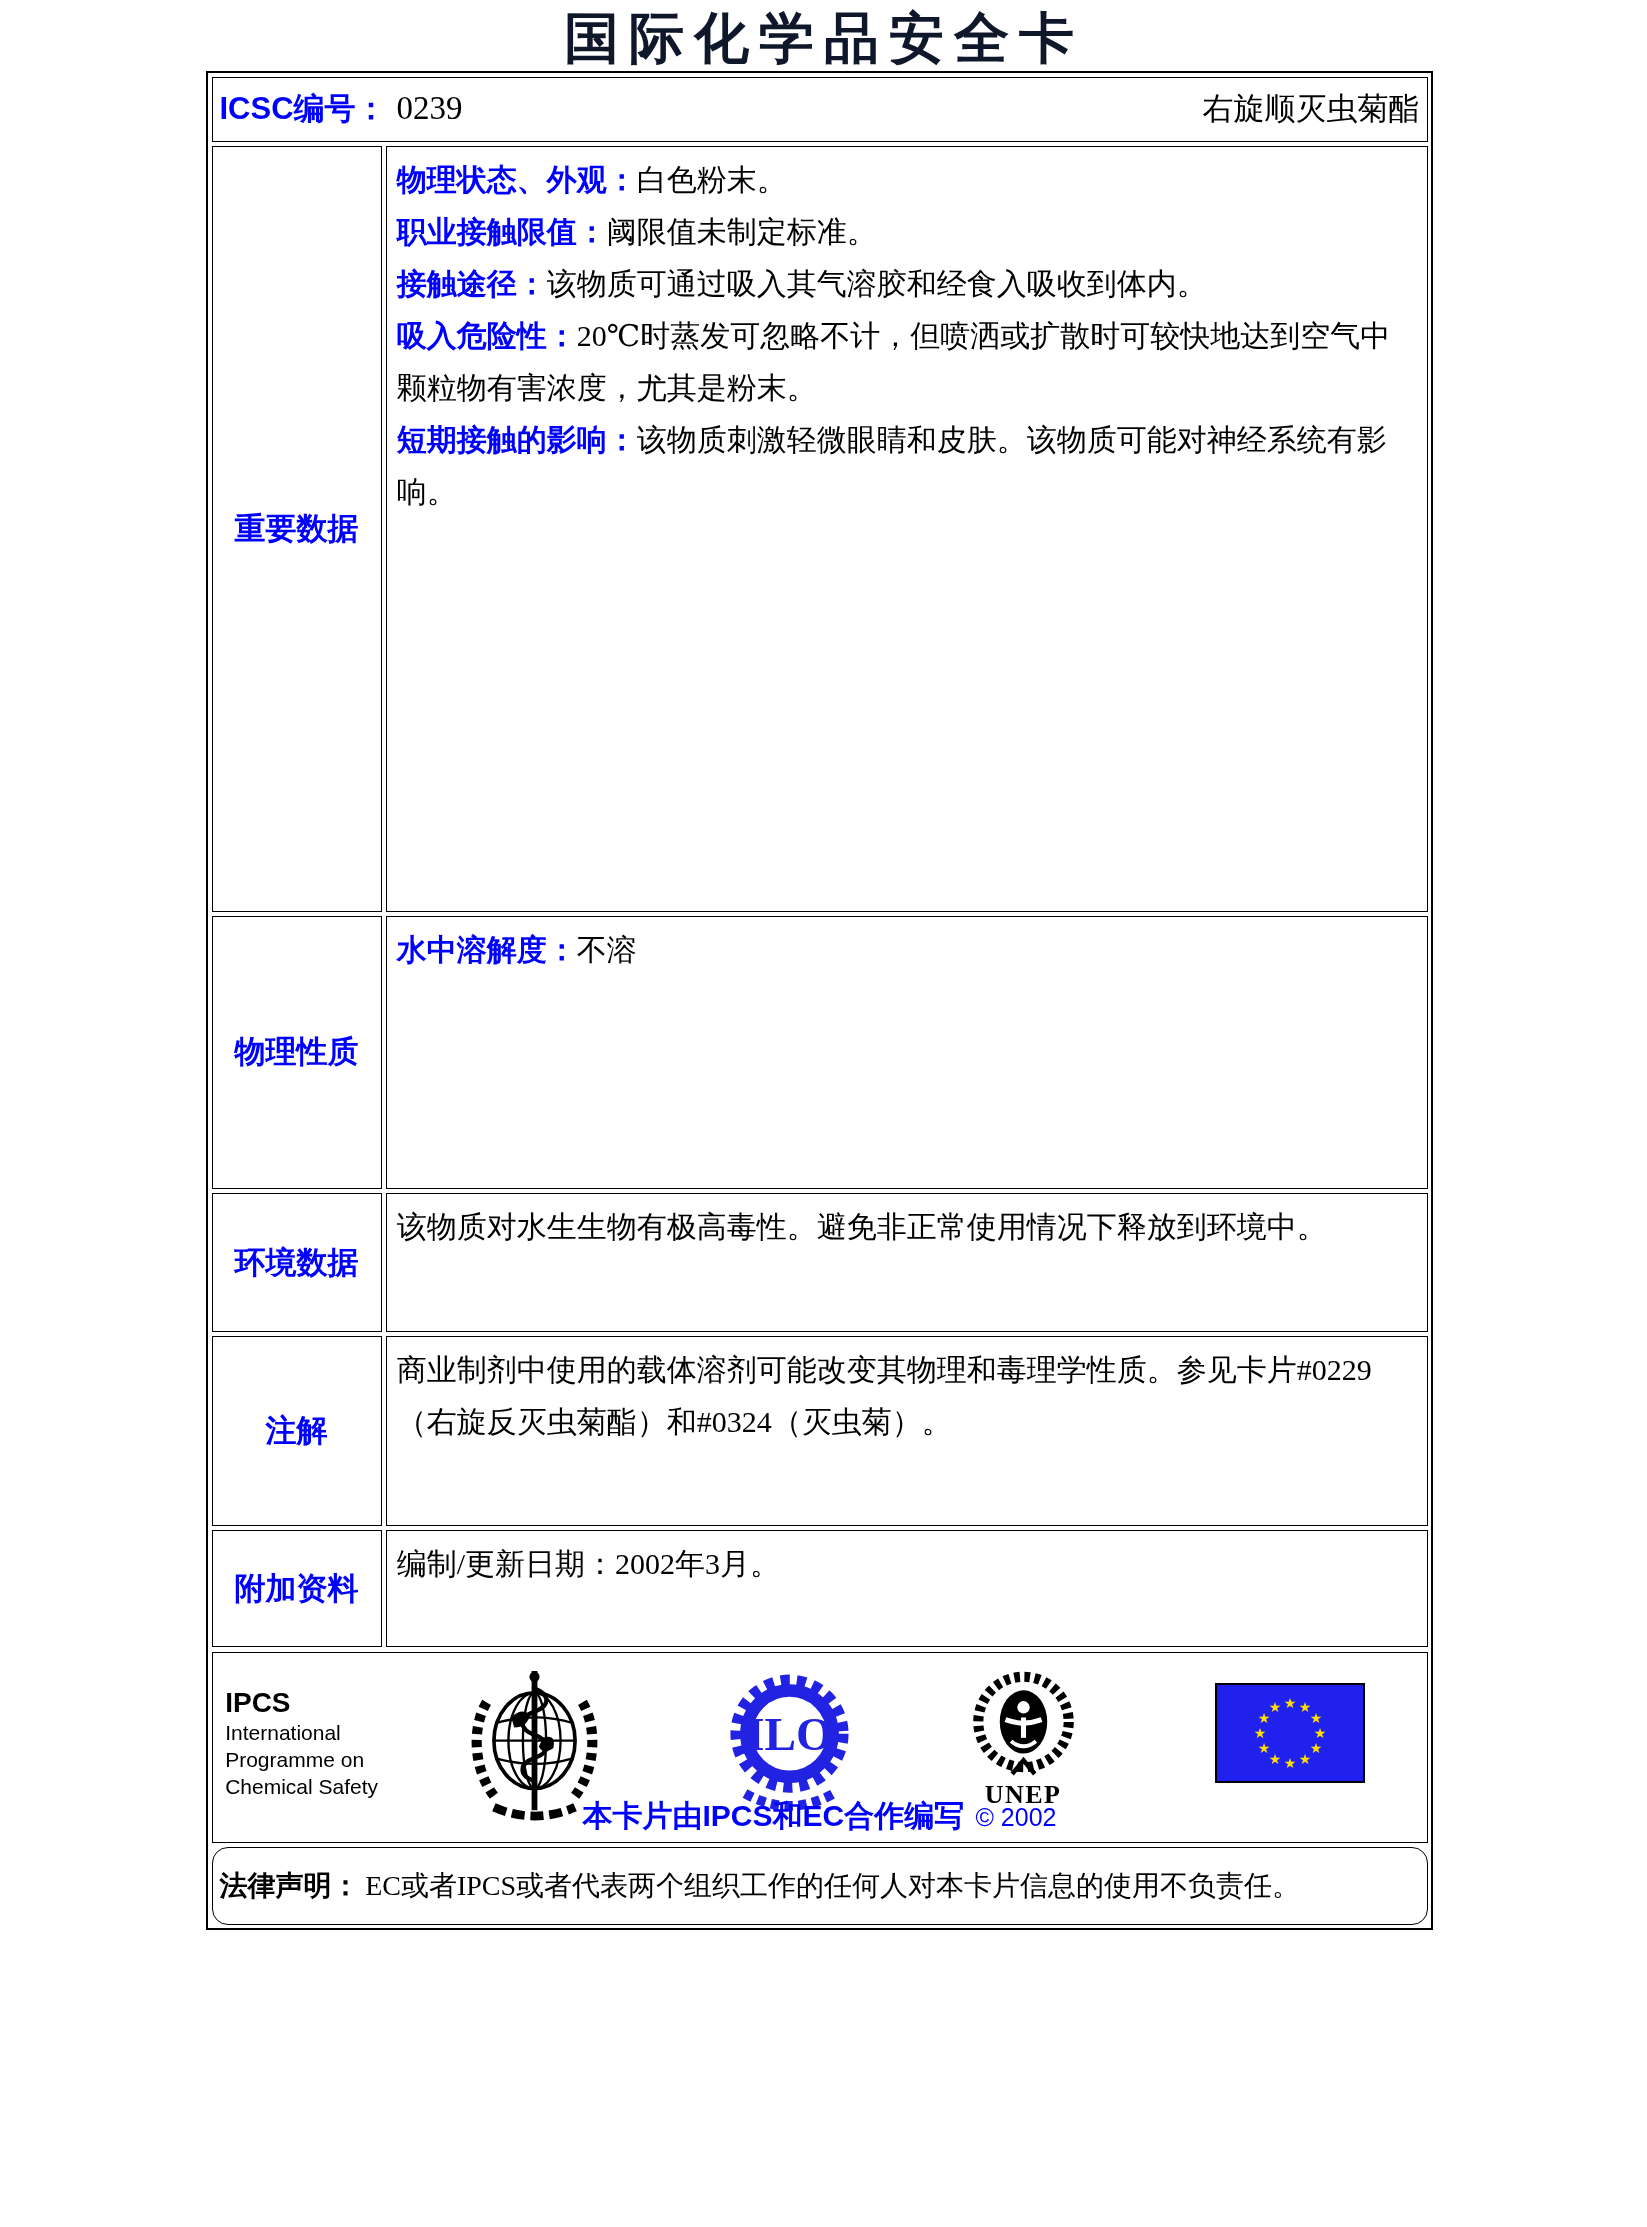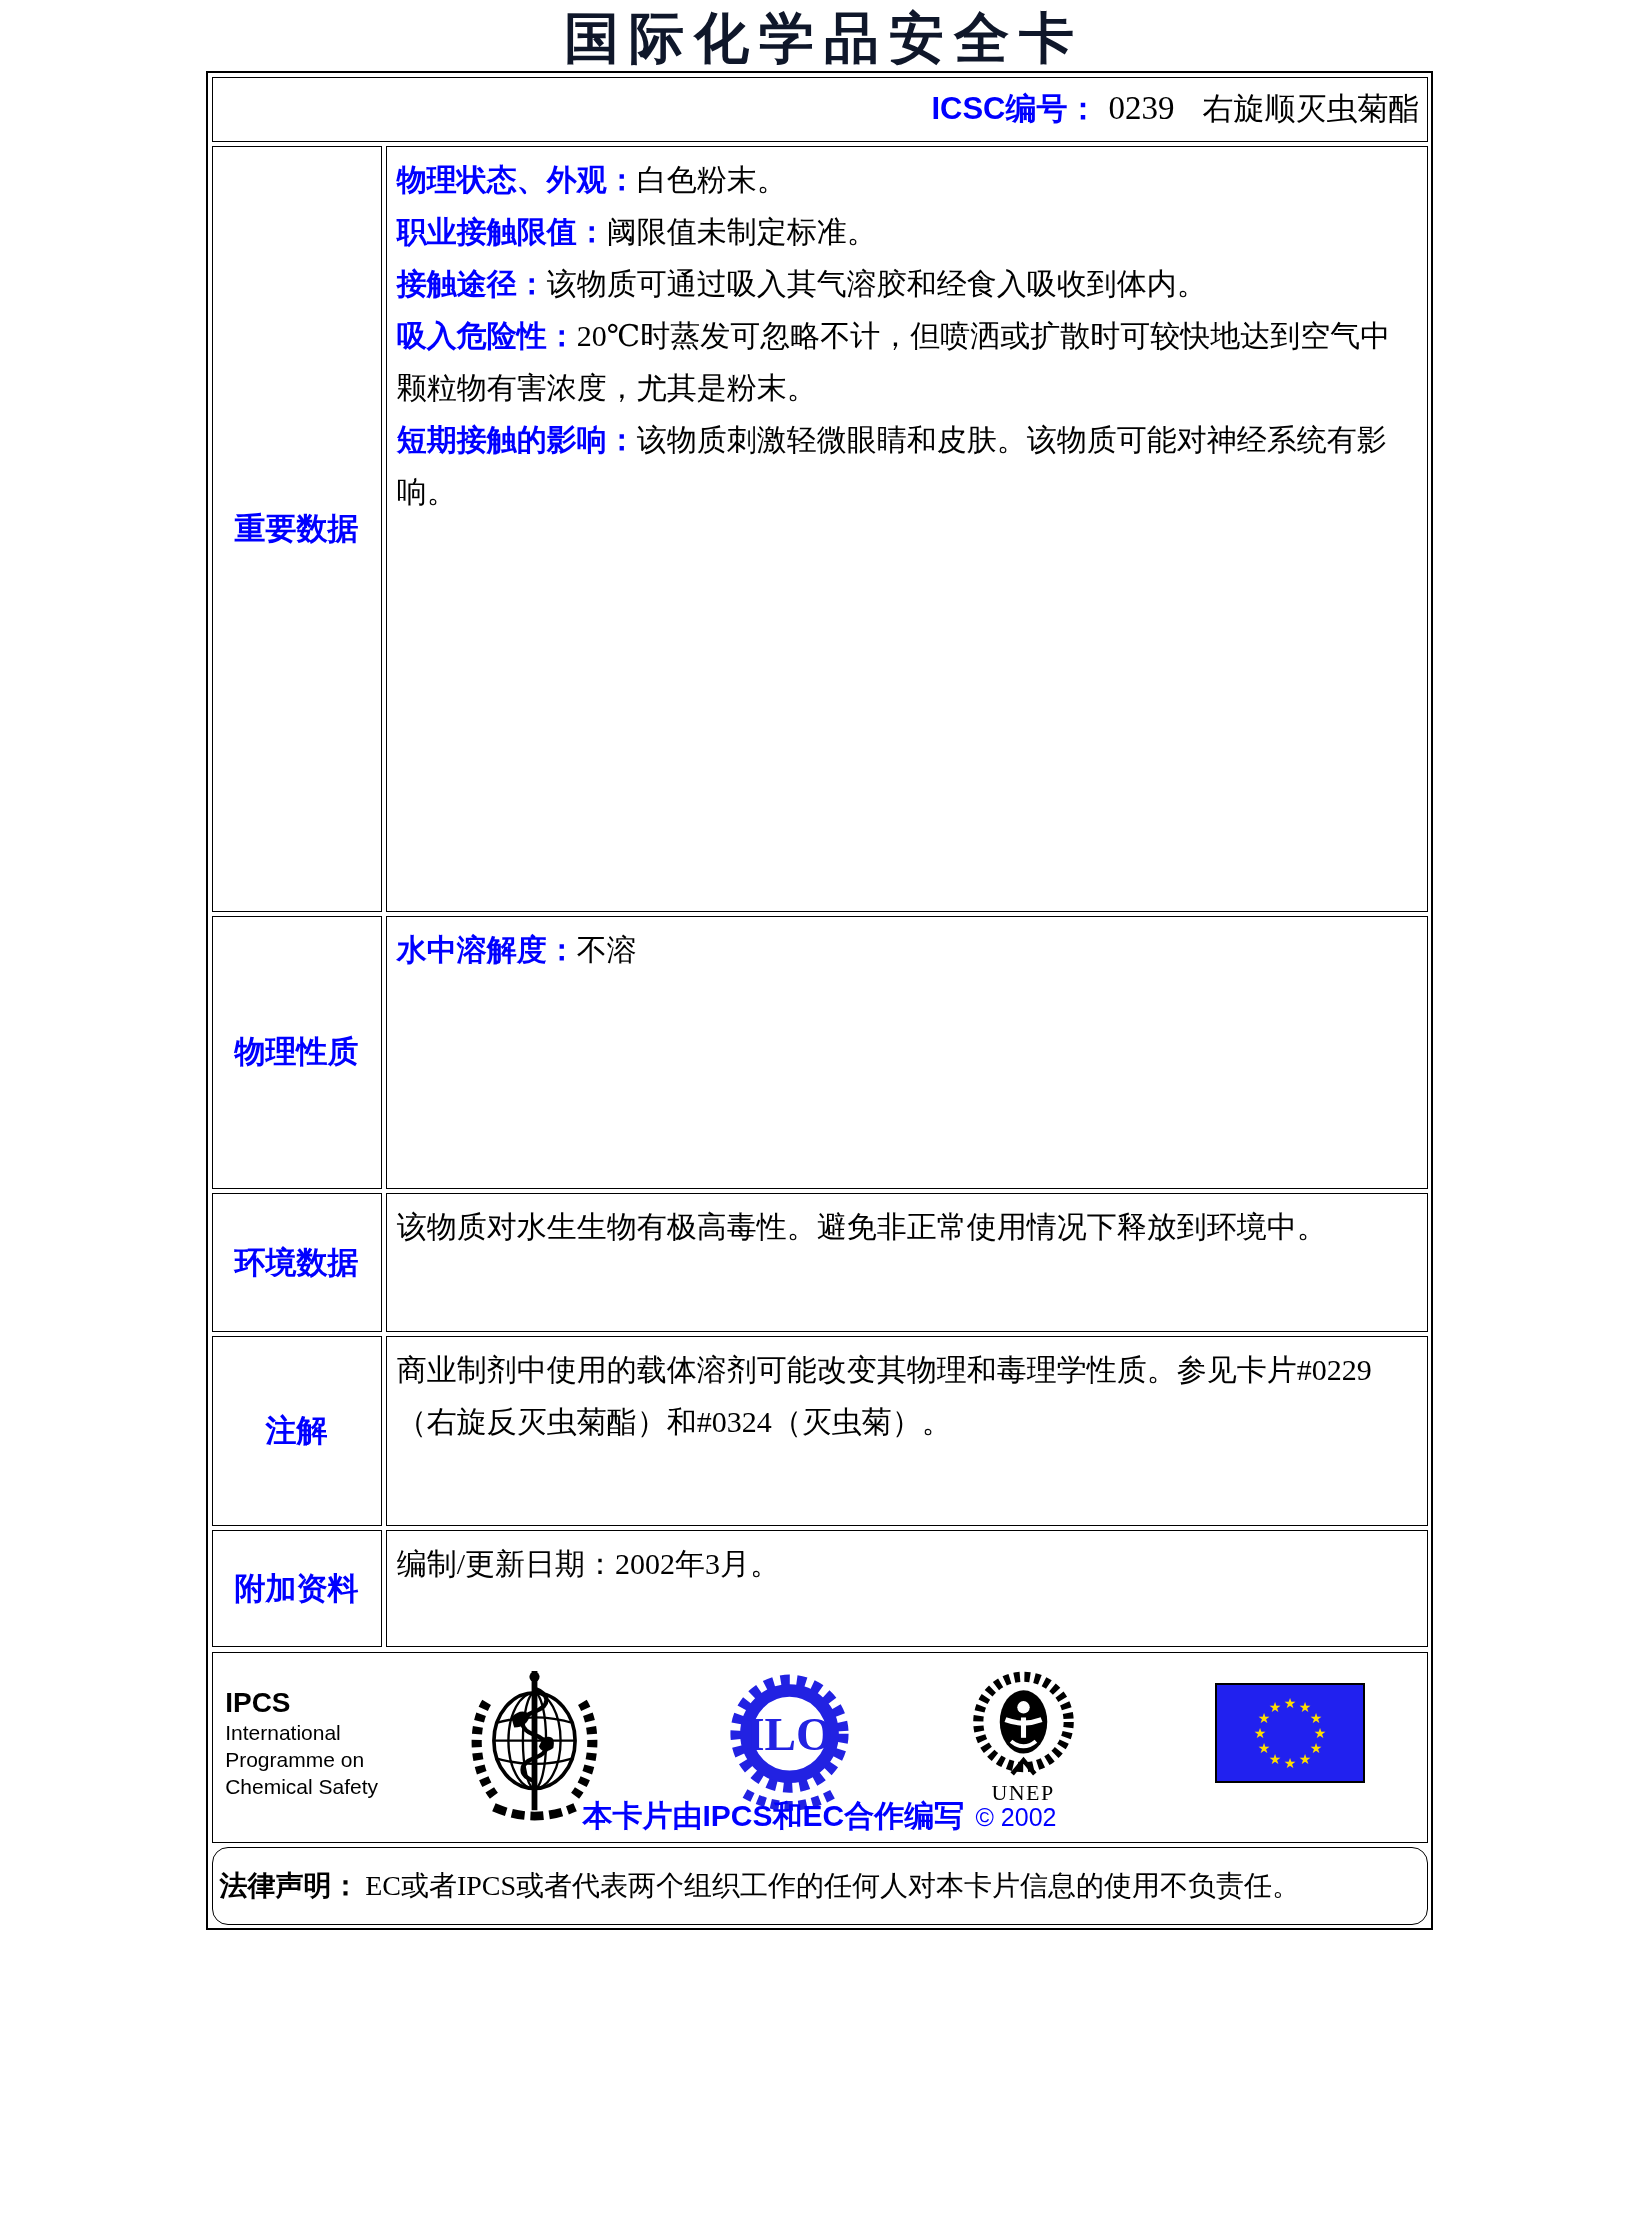--- a/index.html
+++ b/index.html
@@ -27,21 +27,21 @@
   .label-cell{
     width:170px;flex:0 0 170px;display:flex;align-items:center;justify-content:center;
     font-family:var(--sans);font-weight:bold;font-size:31px;color:#0000ff;
     text-align:center;
   }
   .content-cell{flex:1;padding:7px 10px;font-size:30px;line-height:52px;}
   .content-cell p{margin:0;}
   .blab{font-family:var(--sans);font-weight:bold;color:#0000ff;}
   
   .header-cell{
-    flex:1;height:65px;display:flex;align-items:center;justify-content:flex-end;
+    flex:1;height:65px;display:flex;align-items:center;justify-content:space-between;
     padding:0 7px;
     gap:28px;
   }
   .icsc-label{font-family:var(--sans);font-weight:bold;font-size:31px;color:#0000ff;}
   .icsc-number{font-family:var(--serif);font-size:33px;color:#000;margin-left:10px;}
   .chem-name{font-family:var(--serif);font-size:31px;color:#000;}
   
   .h-important{height:766px;}
   .h-physical{height:273px;}
   .h-environment{height:139px;}
@@ -51,21 +51,21 @@
   .footer-cell{flex:1;height:78px;display:flex;align-items:center;padding:0 7px;border-radius:16px;}
   .footer-label{font-family:var(--sans);font-weight:bold;font-size:28px;color:#000;white-space:nowrap;}
   .footer-text{font-family:var(--serif);font-size:28px;color:#000;margin-left:5.7px;}
   
   .ipcs-block{position:absolute;left:12.7px;top:33px;font-family:var(--sans);color:#000;}
   .ipcs-title{font-weight:bold;font-size:28px;line-height:33px;}
   .ipcs-sub{font-size:21px;line-height:27px;}
   .who-logo{position:absolute;left:249px;top:12.7px;}
   .ilo-logo{position:absolute;left:507px;top:18.4px;}
   .unep-logo{position:absolute;left:747px;top:17px;width:127px;text-align:center;}
-  .unep-word{font-family:var(--serif);font-weight:normal;font-size:22px;letter-spacing:1.4px;margin-top:-4.2px;}
+  .unep-word{font-family:var(--serif);font-weight:bold;font-size:26px;letter-spacing:1.4px;margin-top:-4.2px;}
   .eu-flag{position:absolute;left:1002px;top:30px;}
   .logos-caption{
     position:absolute;bottom:4.2px;left:0;width:100%;text-align:center;
     font-family:var(--sans);font-weight:bold;font-size:30px;color:#0000ff;
   }
   .copyright{font-weight:normal;font-size:25px;margin-left:11.3px;}
 </style>
 </head>
 <body>
 

